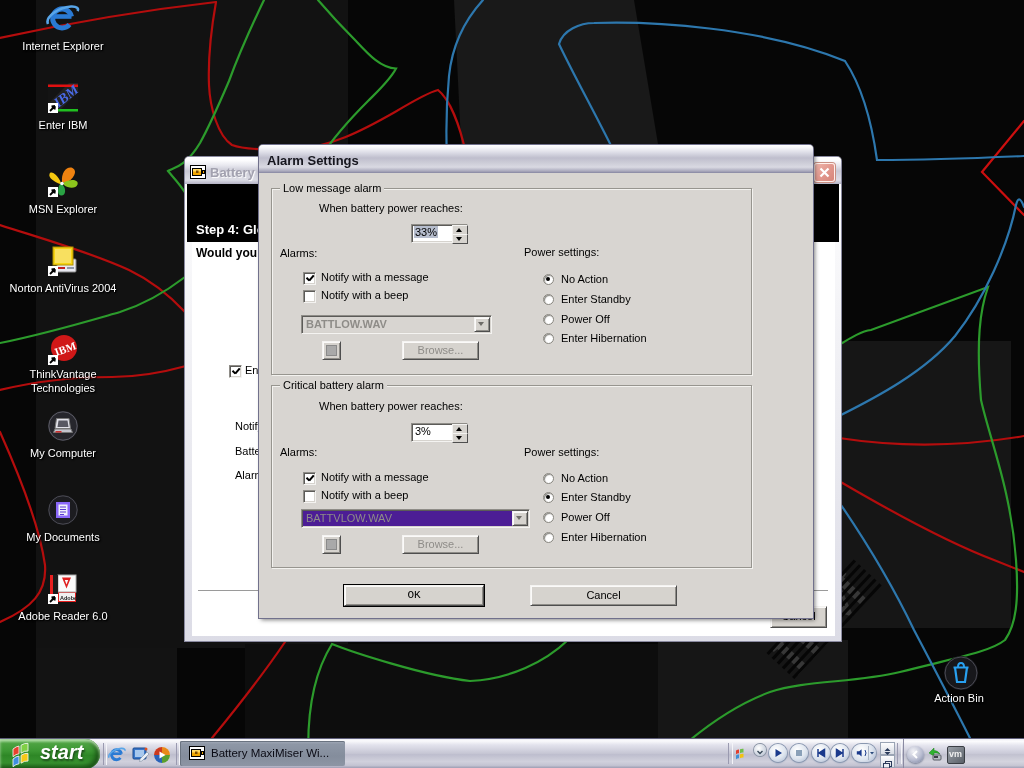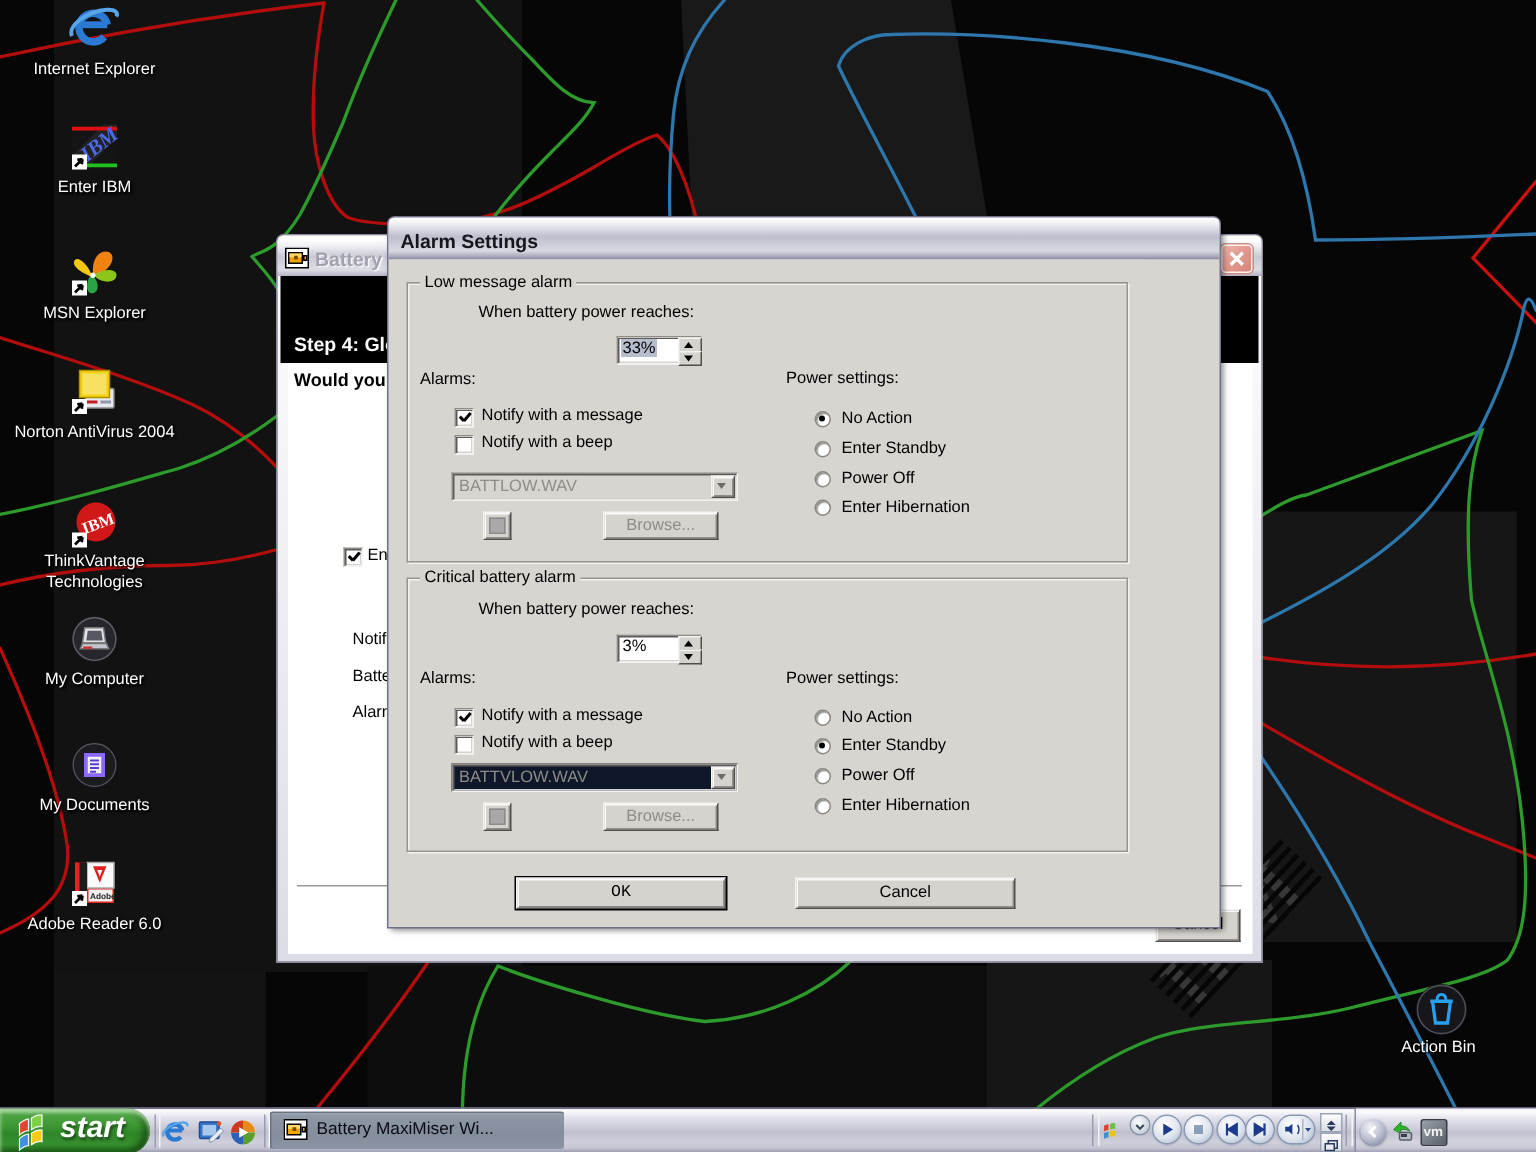--- a/index.html
+++ b/index.html
@@ -230,21 +230,21 @@
     <div class="spin-btn" style="left:190px;top:61px;">
         <div class="tri-d"></div>
       </div>
     <span class="lbl11" style="left:18px;top:74px;">Alarms:</span>
     <div class="cb" style="left:41px;top:99px;">
         <div class="chk"></div>
       </div>
     <span class="lbl11" style="left:59px;top:98px;">Notify with a message</span>
     <div class="cb" style="left:41px;top:117px;"></div>
     <span class="lbl11" style="left:59px;top:116px;">Notify with a beep</span>
-    <div class="sunk" style="position:absolute;left:39px;top:142px;width:189px;height:17px;background:#d8d5d1;">
+    <div class="sunk" style="position:absolute;left:39px;top:142px;width:189px;height:17px;background:#d8d5d1;font-weight:bold;">
       <span class="glbl" style="left:4px;top:2px;">BATTLOW.WAV</span>
       <div class="raised" style="position:absolute;right:1px;top:1px;width:14px;height:13px;">
           <div class="tri-d" style="left:3px;top:4px;border-top-color:#6e6c68;"></div>
         </div>
     </div>
     <div class="raised" style="position:absolute;left:60px;top:168px;width:17px;height:17px;">
         <div style="position:absolute;left:3px;top:3px;width:9px;height:9px;background:#a9a9a9;border:1px solid #8a8a8a;"></div>
       </div>
     <div class="raised" style="position:absolute;left:140px;top:168px;width:75px;height:17px;">
         <span class="glbl" style="left:0;right:0;top:2px;text-align:center;">Browse...</span>
@@ -274,21 +274,21 @@
     <div class="spin-btn" style="left:190px;top:260px;">
         <div class="tri-d"></div>
       </div>
     <span class="lbl11" style="left:18px;top:273px;">Alarms:</span>
     <div class="cb" style="left:41px;top:299px;">
         <div class="chk"></div>
       </div>
     <span class="lbl11" style="left:59px;top:298px;">Notify with a message</span>
     <div class="cb" style="left:41px;top:317px;"></div>
     <span class="lbl11" style="left:59px;top:316px;">Notify with a beep</span>
-    <div class="sunk" style="position:absolute;left:39px;top:336px;width:189px;height:17px;background:#0f172a;">
+    <div class="sunk" style="position:absolute;left:39px;top:336px;width:189px;height:17px;background:#4c1d95;padding-left:38px;">
       <span class="glbl" style="left:4px;top:2px;">BATTVLOW.WAV</span>
       <div class="raised" style="position:absolute;right:1px;top:1px;width:14px;height:13px;">
           <div class="tri-d" style="left:3px;top:4px;border-top-color:#6e6c68;"></div>
         </div>
     </div>
     <div class="raised" style="position:absolute;left:60px;top:362px;width:17px;height:17px;">
         <div style="position:absolute;left:3px;top:3px;width:9px;height:9px;background:#a9a9a9;border:1px solid #8a8a8a;"></div>
       </div>
     <div class="raised" style="position:absolute;left:140px;top:362px;width:75px;height:17px;">
         <span class="glbl" style="left:0;right:0;top:2px;text-align:center;">Browse...</span>
@@ -343,21 +343,21 @@
     <circle cx="9" cy="9" r="8" fill="#f0f0f0"></circle>
     <path d="M9,1 a8,8 0 0,1 8,8 l-8,0 z" fill="#e88a1a"></path>
     <path d="M17,9 a8,8 0 0,1 -8,8 l0,-8 z" fill="#5a9e2f"></path>
     <path d="M9,17 a8,8 0 0,1 -8,-8 l8,0 z" fill="#2a62b8"></path>
     <path d="M1,9 a8,8 0 0,1 8,-8 l0,8 z" fill="#cc3a1f"></path>
     <path d="M6.5,5.5 l6,3.5 -6,3.5 z" fill="#fff"></path>
   </svg>
 
   <div style="position:absolute;left:103px;top:4px;width:2px;height:22px;border-left:1px solid #9a9ab0;border-right:1px solid #f4f4f8;"></div>
   <div style="position:absolute;left:176px;top:4px;width:2px;height:22px;border-left:1px solid #9a9ab0;border-right:1px solid #f4f4f8;"></div>
-  <div style="position:absolute;left:180px;top:2px;width:196px;height:25px;border-radius:2px;background:linear-gradient(#a5adbb 0%,#8e97a6 12%,#848d9c 60%,#8d95a4 100%);box-shadow:inset 0 1px 0 #6a7380,inset 1px 0 0 #6a7380;">
+  <div style="position:absolute;left:180px;top:2px;width:165px;height:25px;border-radius:2px;background:linear-gradient(#a5adbb 0%,#8e97a6 12%,#848d9c 60%,#8d95a4 100%);box-shadow:inset 0 1px 0 #6a7380,inset 1px 0 0 #6a7380;">
     <svg width="17" height="15" viewBox="0 0 17 15" style="position:absolute;left:9px;top:5px;">
       <rect x="0.5" y="0.5" width="15" height="13" fill="#fff" stroke="#000"></rect>
       <rect x="2.5" y="3.5" width="9" height="7" fill="#f0a500" stroke="#000"></rect>
       <rect x="12.5" y="5.5" width="2" height="3" fill="#f0a500" stroke="#000"></rect>
       <rect x="3" y="4" width="8" height="2.5" fill="#ffd966"></rect>
       <rect x="6" y="5.5" width="2.5" height="2.5" fill="#7a4a00"></rect>
     </svg>
     <span style="position:absolute;left:31px;top:6px;font-size:11.5px;color:#0a0a14;">Battery MaxiMiser Wi...</span>
   </div>
 

